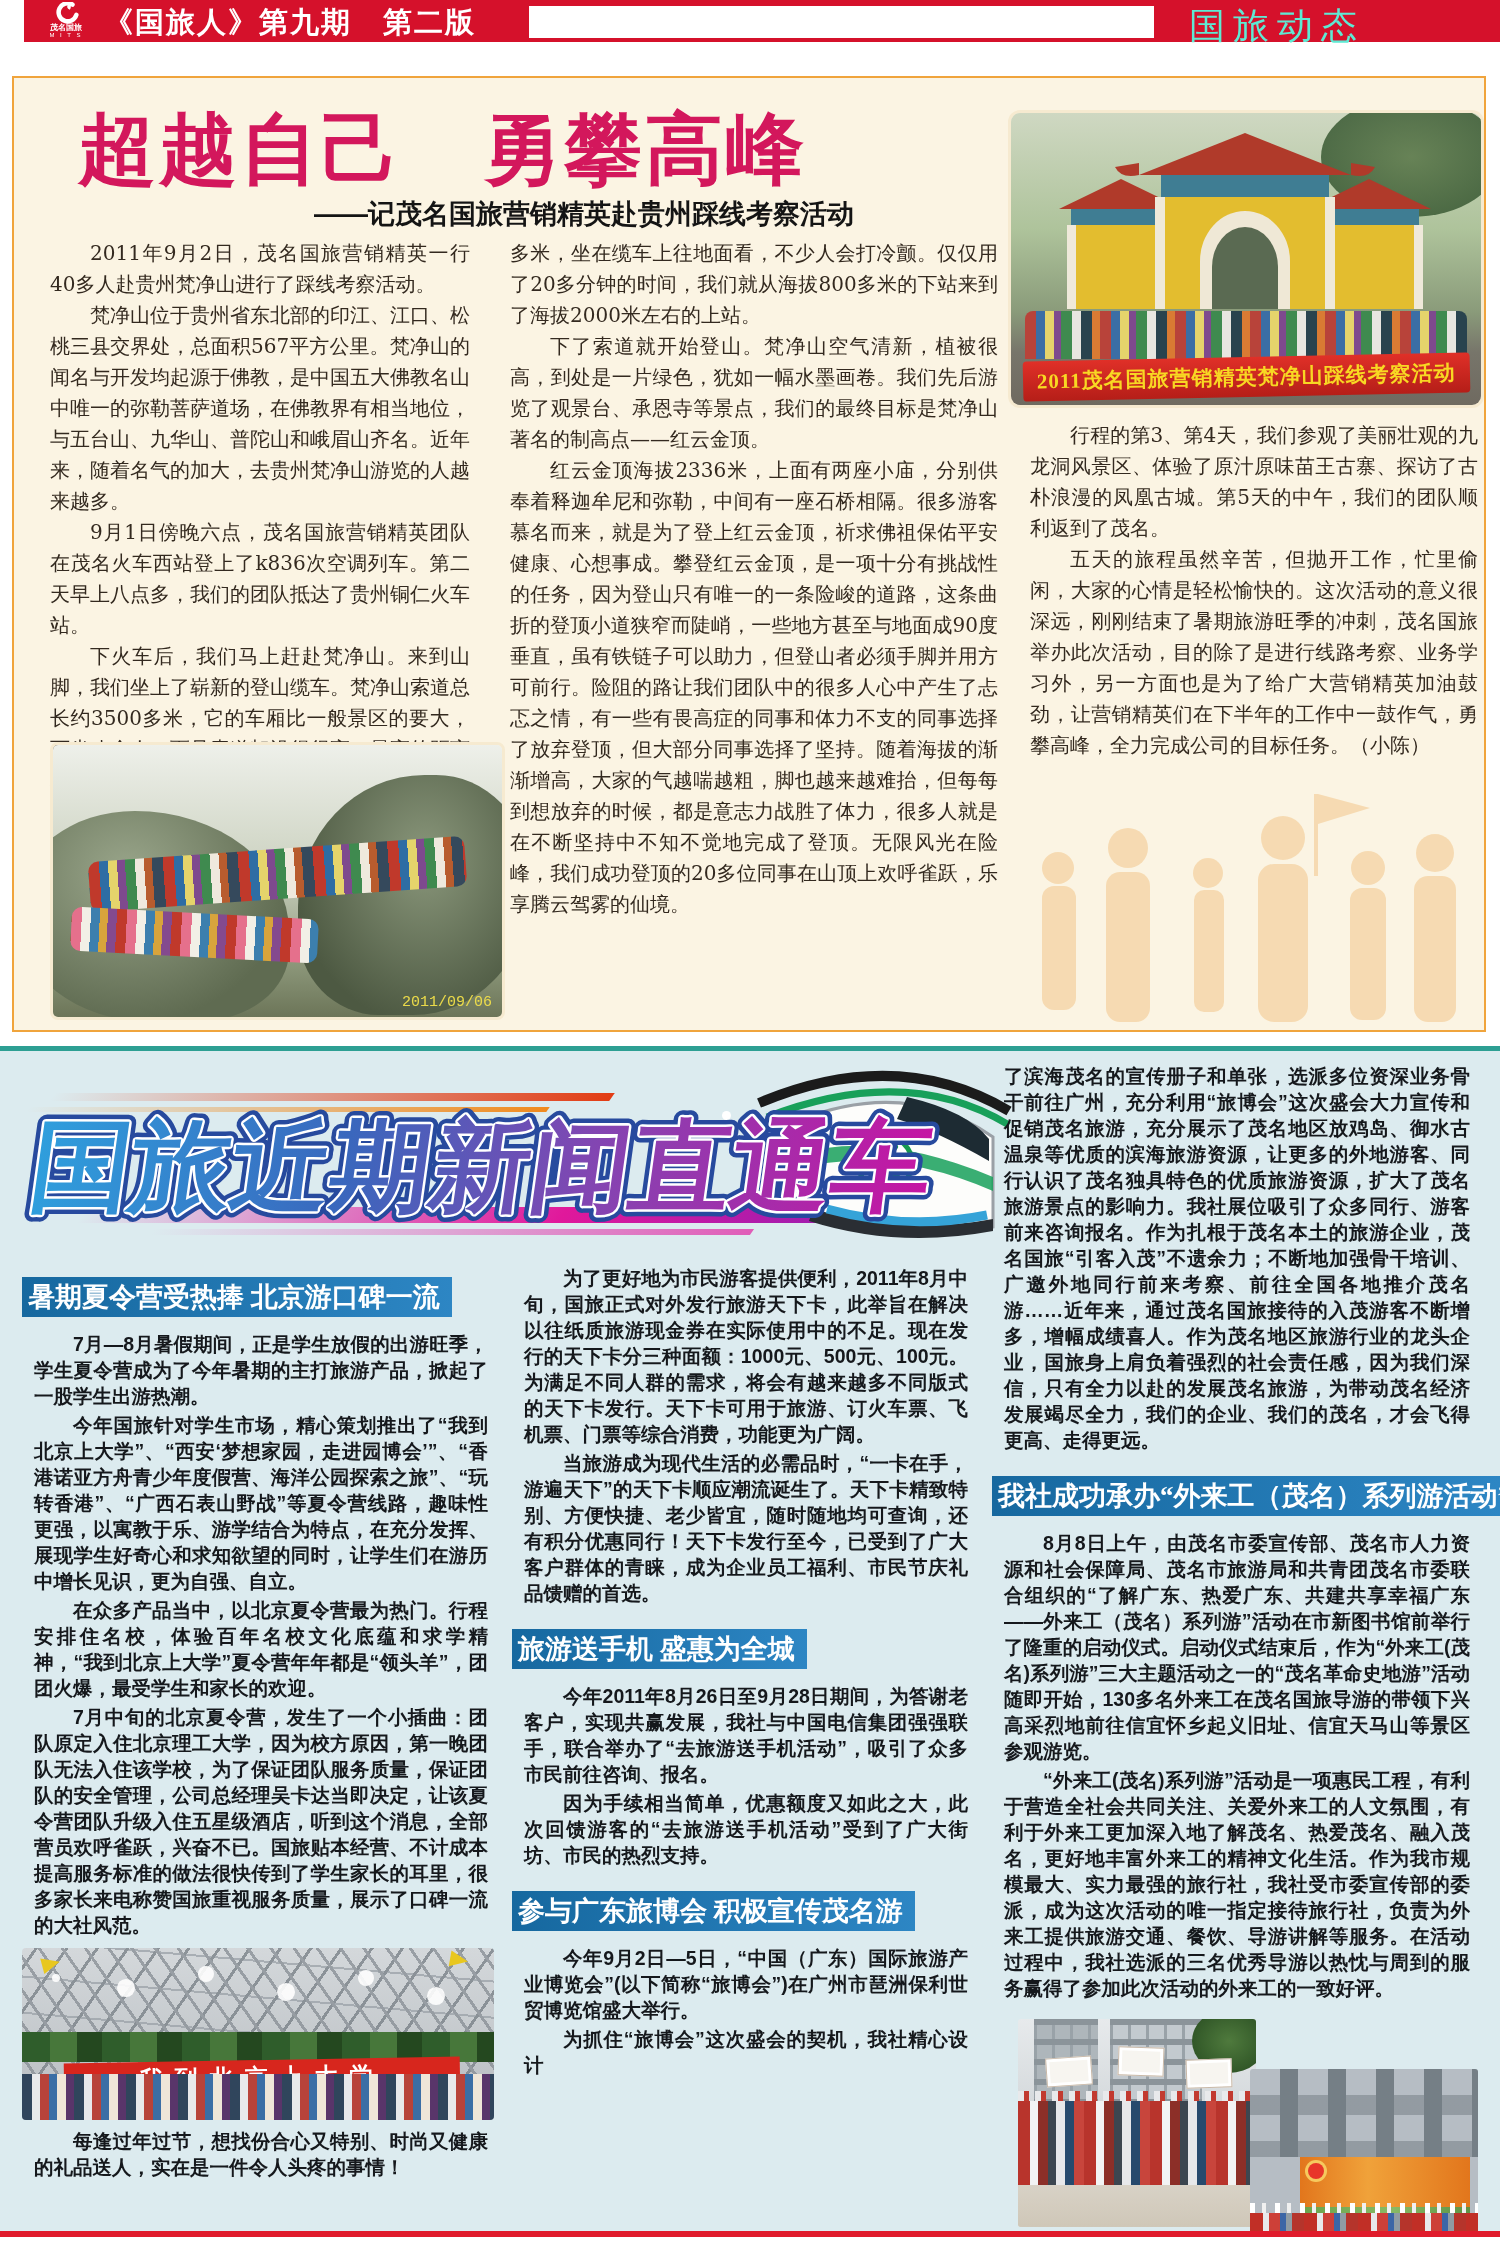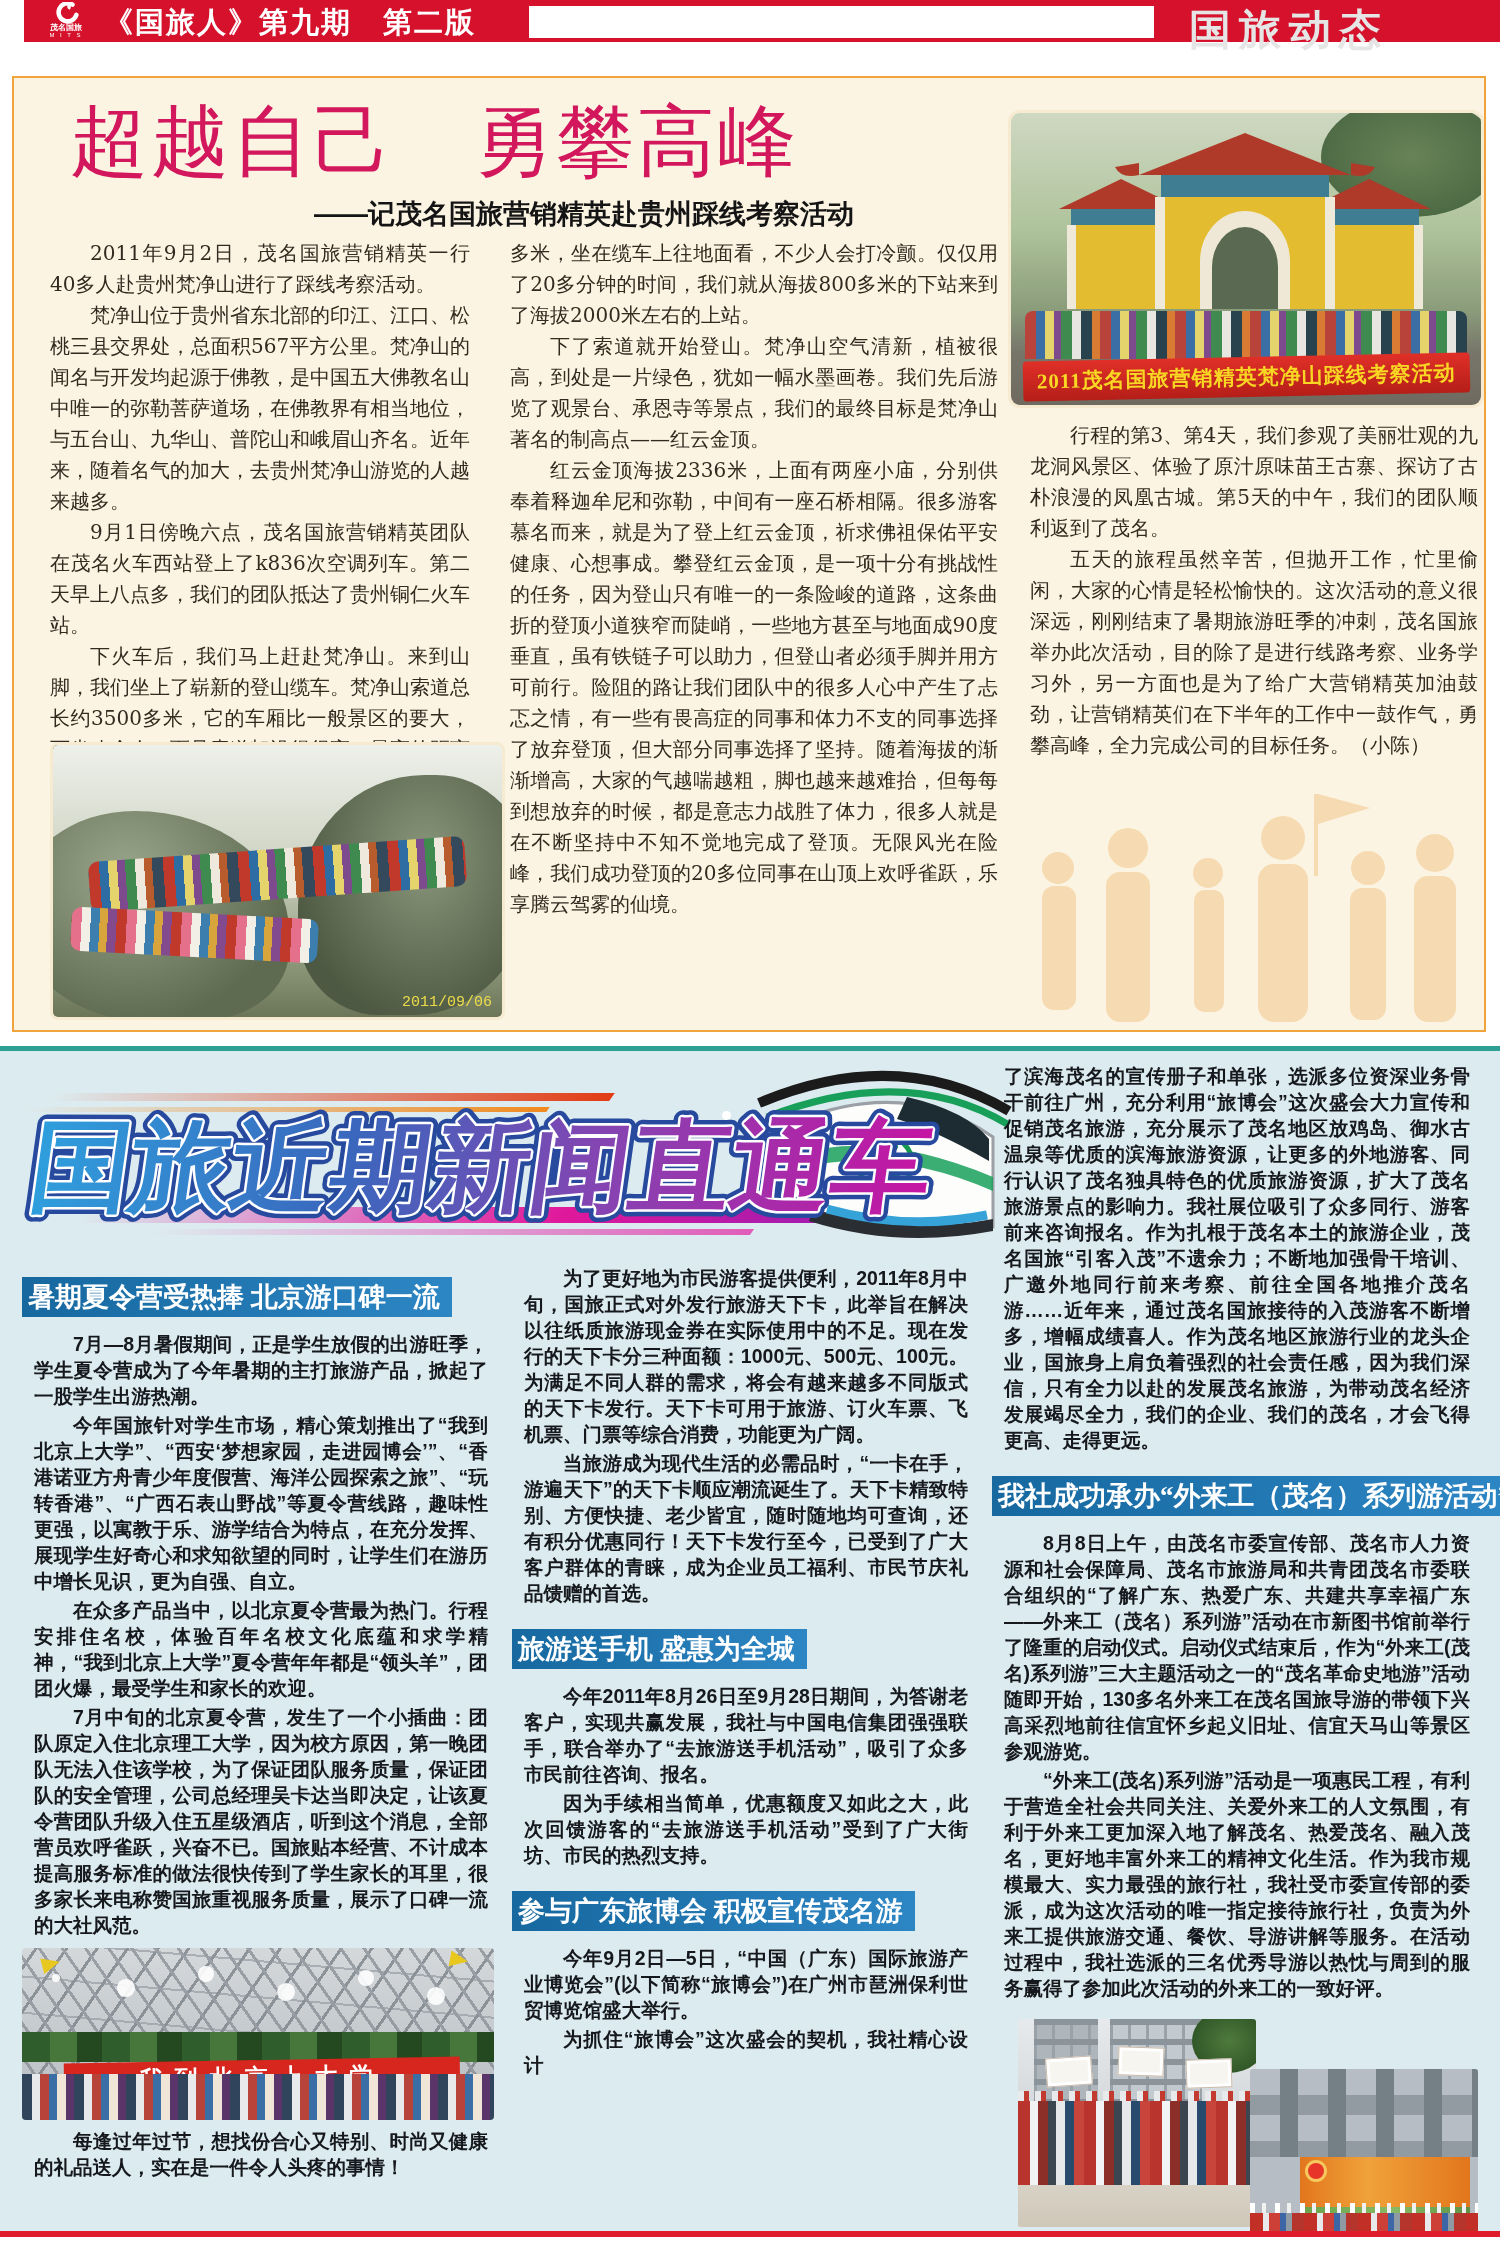--- a/index.html
+++ b/index.html
@@ -6,25 +6,25 @@
   .page{position:relative;width:1500px;height:2243px;background:#fff;overflow:hidden;font-family:"Liberation Sans",sans-serif;}
 
   
   .masthead{position:absolute;left:0;top:0;width:1500px;height:42px;background:#d5112b;margin-left:24px;}
   .mast-white{position:absolute;left:505px;top:6px;width:625px;height:32px;background:#fff;}
   .logo{position:absolute;left:14px;top:2px;width:56px;height:38px;}
   .logo svg{display:block;margin:0 auto;}
   .logo-cn{display:block;color:#fff;font-size:8px;line-height:8px;text-align:center;font-weight:bold;}
   .logo-en{display:block;color:#fff;font-size:6px;line-height:7px;text-align:center;letter-spacing:2px;}
   .issue{position:absolute;left:80px;top:3px;color:#fff;font-family:"Liberation Serif",serif;font-weight:bold;font-size:29px;letter-spacing:2px;}
-  .section-label{position:absolute;left:1165px;top:2px;color:#e5e5e5;font-family:"Liberation Serif",serif;font-weight:bold;font-size:42px;letter-spacing:8px;}
+  .section-label{position:absolute;left:1165px;top:2px;color:#5eead4;font-family:"Liberation Serif",serif;font-weight:normal;font-size:36px;letter-spacing:8px;}
 
   
   .feature{position:absolute;left:12px;top:76px;width:1474px;height:956px;background:#fbf4e3;border:2px solid #f0a43c;box-sizing:border-box;}
-  .f-title{position:absolute;left:48px;top:4px;margin:8px;font-family:"Liberation Serif",serif;font-weight:400;font-size:78px;color:#d3175c;letter-spacing:3px;z-index:2;}
+  .f-title{position:absolute;left:48px;top:4px;margin:16px;font-family:"Liberation Serif",serif;font-weight:700;font-size:78px;color:#d3175c;letter-spacing:3px;z-index:2;}
   .f-sub{position:absolute;left:300px;top:118px;margin:0;font-size:27px;font-weight:bold;color:#141414;z-index:2;}
   .fcol{position:absolute;z-index:2;}
   .fcol p{margin:0;font-family:"DejaVu Serif","Liberation Serif",serif;font-size:20px;line-height:31px;color:#33291f;text-align:justify;}
   .ind{text-indent:2em;}
   .fcol1{left:36px;top:160px;width:420px;}
   .fcol2{left:496px;top:160px;width:488px;}
   .fcol3{left:1016px;top:342px;width:448px;}
   .sil{position:absolute;right:6px;bottom:4px;z-index:1;}
 
   

